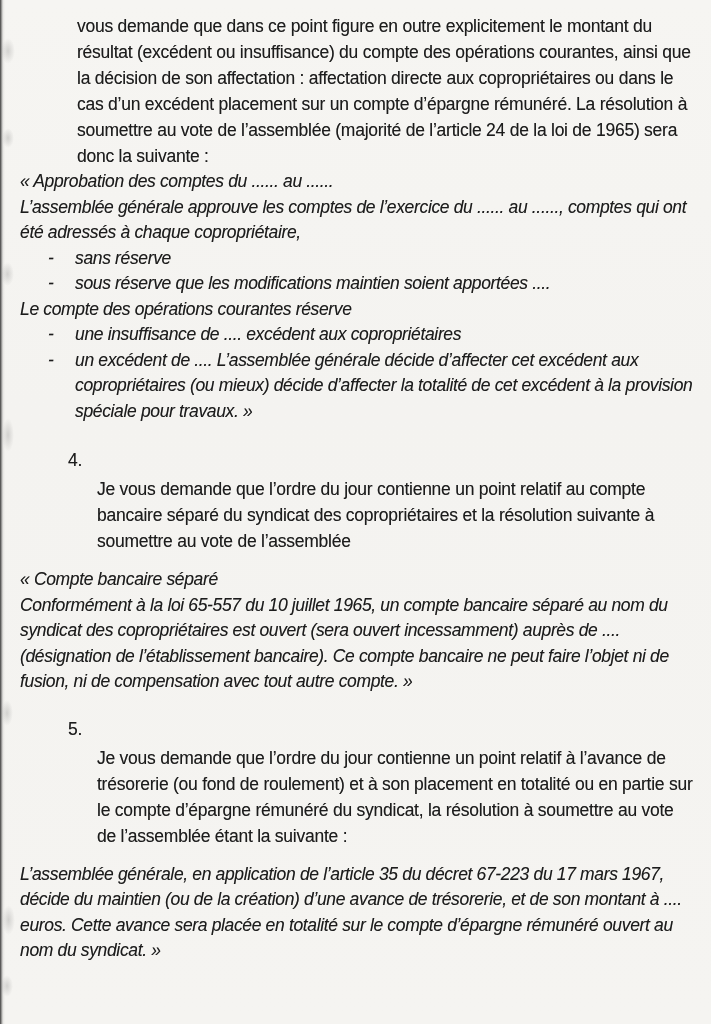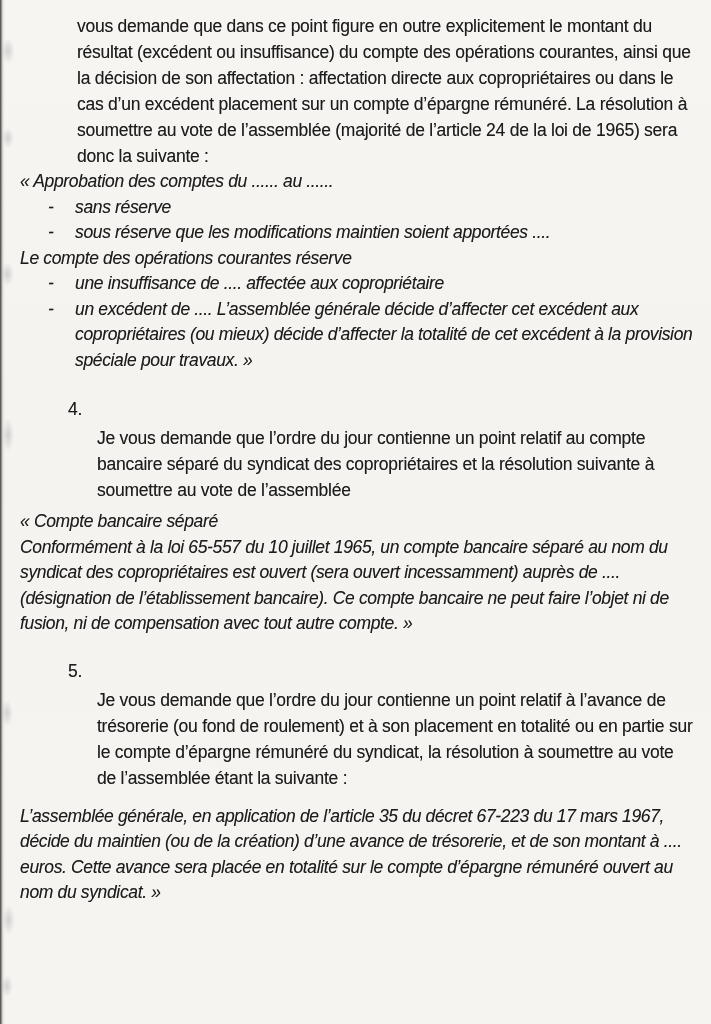--- a/index.html
+++ b/index.html
@@ -64,21 +64,21 @@
   }
   .quote {
     font-style: italic;
     font-size: 17.5px;
     line-height: 25.5px;
     letter-spacing: -0.35px;
     text-shadow: 0 0 0.55px rgba(28,28,28,0.4);
     max-width: 678px;
   }
   .quote-1 { }
-  .quote-2 { margin-top: 6px;  }
+  .quote-2 { margin-top: 13px;  }
   .quote-3 { margin-top: 13px; }
   .quote p { margin: 0; }
   .bullet-row {
     display: flex;
     align-items: flex-start;
   }
   .bullet-marker {
     flex: 0 0 27px;
     margin-left: 28px;
     text-align: left;
@@ -107,32 +107,33 @@
   <div class="smudge s5"></div>
   <div class="smudge s6"></div>
   <div class="smudge s7"></div>
 
   <div class="content">
 
     <p class="body-text intro">vous demande que dans ce point figure en outre explicitement le montant du résultat (excédent ou insuffisance) du compte des opérations courantes, ainsi que la décision de son affectation : affectation directe aux copropriétaires ou dans le cas d’un excédent placement sur un compte d’épargne rémunéré. La résolution à soumettre au vote de l’assemblée (majorité de l’article 24 de la loi de 1965) sera donc la suivante :</p>
 
     <div class="quote quote-1">
       <p>« Approbation des comptes du ...... au ......</p>
+      <p>L’assemblée générale approuve les comptes de l’exercice du ...... au ......, comptes qui ont été adressés à chaque copropriétaire,</p>
       <div class="bullet-row">
         <span class="bullet-marker">-</span>
         <span class="bullet-text">sans réserve</span>
       </div>
       <div class="bullet-row">
         <span class="bullet-marker">-</span>
         <span class="bullet-text">sous réserve que les modifications maintien soient apportées ....</span>
       </div>
       <p>Le compte des opérations courantes réserve</p>
       <div class="bullet-row">
         <span class="bullet-marker">-</span>
-        <span class="bullet-text">une insuffisance de .... affectée aux copropriétaire</span>
+        <span class="bullet-text">une insuffisance de .... excédent aux copropriétaires</span>
       </div>
       <div class="bullet-row">
         <span class="bullet-marker">-</span>
         <span class="bullet-text">un excédent de .... L’assemblée générale décide d’affecter cet excédent aux copropriétaires (ou mieux) décide d’affecter la totalité de cet excédent à la provision spéciale pour travaux. »</span>
       </div>
     </div>
 
     <div class="body-text numbered-item item-4">
       <span class="item-number">4.</span>
       <span class="item-text">Je vous demande que l’ordre du jour contienne un point relatif au compte bancaire séparé du syndicat des copropriétaires et la résolution suivante à soumettre au vote de l’assemblée</span>

